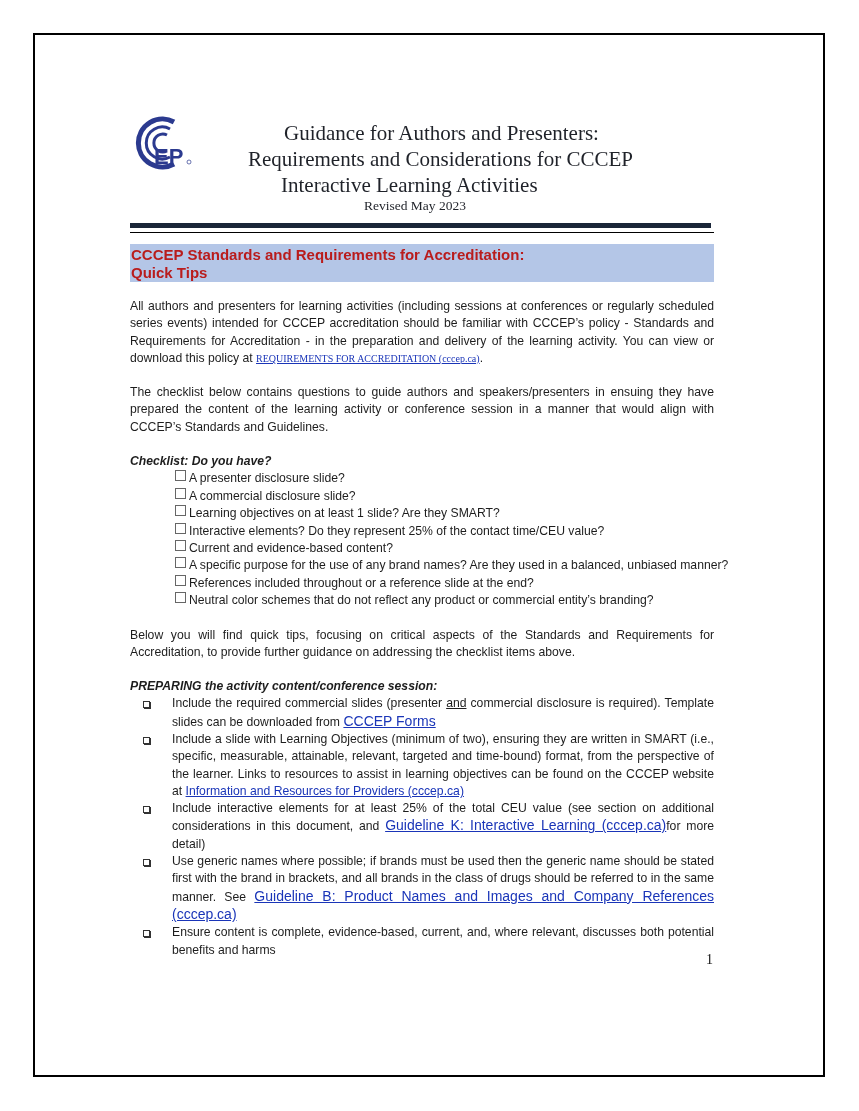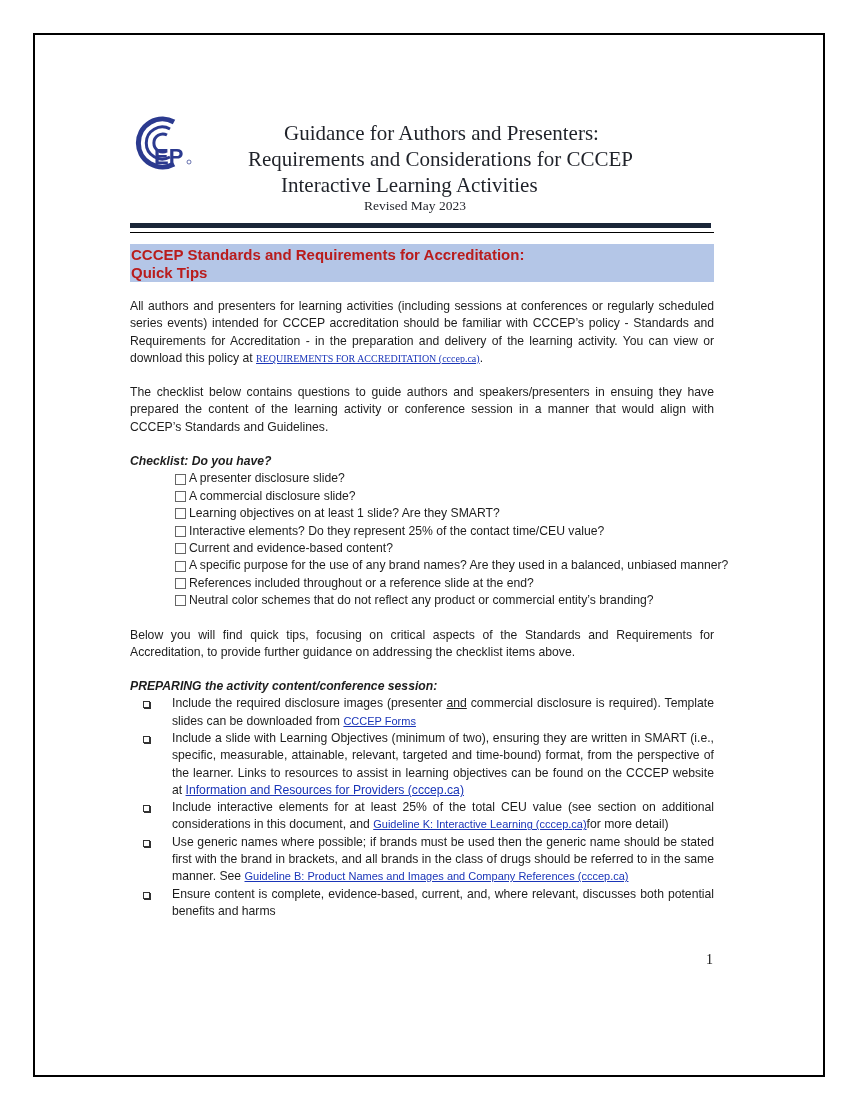--- a/index.html
+++ b/index.html
@@ -115,35 +115,34 @@
     .link {
       color: #1a35b8;
       text-decoration: underline;
     }
     .link-serif {
       font-family: "Liberation Serif", serif;
       font-size: 10px;
       letter-spacing: 0;
     }
     .link-small {
-      font-size: 11px;
+      font-size: 14px;
     }
     .sub-heading {
       font-style: italic;
       font-weight: bold;
       margin: 0;
     }
     .checklist {
       list-style: none;
       margin: 0 0 17px 0;
       padding: 0;
     }
     .check-item {
       display: flex;
-      align-items: center;
       height: 17.4px;
       white-space: nowrap;
       padding-left: 45px;
     }
     .checkbox {
       display: inline-block;
       width: 9px;
       height: 9px;
       border: 1px solid #666;
       margin-right: 3px;
@@ -252,21 +251,21 @@
           <span class="checkbox"></span>
           <span>Neutral color schemes that do not reflect any product or commercial entity’s branding?</span>
         </li>
     </ul>
 
     <p class="para">Below you will find quick tips, focusing on critical aspects of the Standards and Requirements for Accreditation, to provide further guidance on addressing the checklist items above.</p>
 
     <p class="sub-heading">PREPARING the activity content/conference session:</p>
     <ul class="tips">
       <li class="tip">
-        <span class="tip-bullet"></span><span>Include the required disclosure images (presenter </span><span class="u">and</span><span> commercial disclosure is required). Template slides can be downloaded from </span><a class="link link-small">CCCEP Forms</a>
+        <span class="tip-bullet"></span><span>Include the required commercial slides (presenter </span><span class="u">and</span><span> commercial disclosure is required). Template slides can be downloaded from </span><a class="link link-small">CCCEP Forms</a>
       </li>
       <li class="tip">
         <span class="tip-bullet"></span><span>Include a slide with Learning Objectives (minimum of two), ensuring they are written in SMART (i.e., specific, measurable, attainable, relevant, targeted and time-bound) format, from the perspective of the learner. Links to resources to assist in learning objectives can be found on the CCCEP website at </span><a class="link">Information and Resources for Providers (cccep.ca)</a>
       </li>
       <li class="tip">
         <span class="tip-bullet"></span><span>Include interactive elements for at least 25% of the total CEU value (see section on additional considerations in this document, and </span><a class="link link-small">Guideline K: Interactive Learning (cccep.ca)</a><span>for more detail)</span>
       </li>
       <li class="tip">
         <span class="tip-bullet"></span><span>Use generic names where possible; if brands must be used then the generic name should be stated first with the brand in brackets, and all brands in the class of drugs should be referred to in the same manner. See </span><a class="link link-small">Guideline B: Product Names and Images and Company References (cccep.ca)</a>
       </li>

